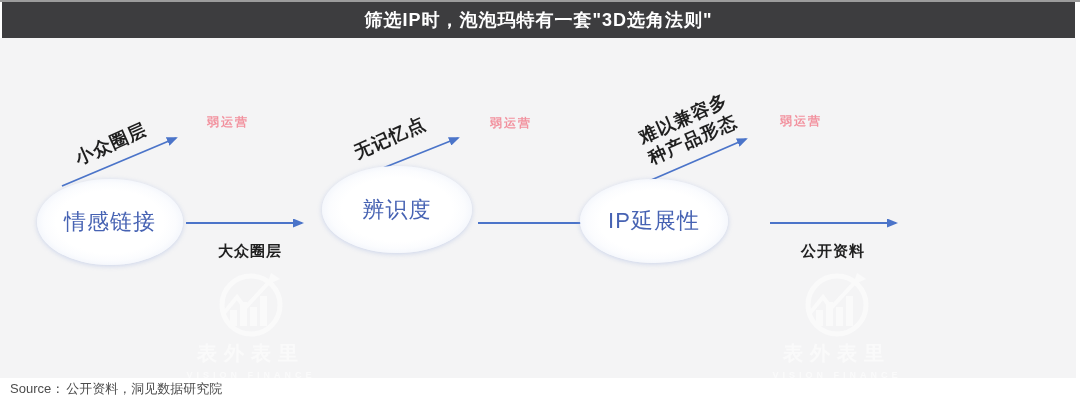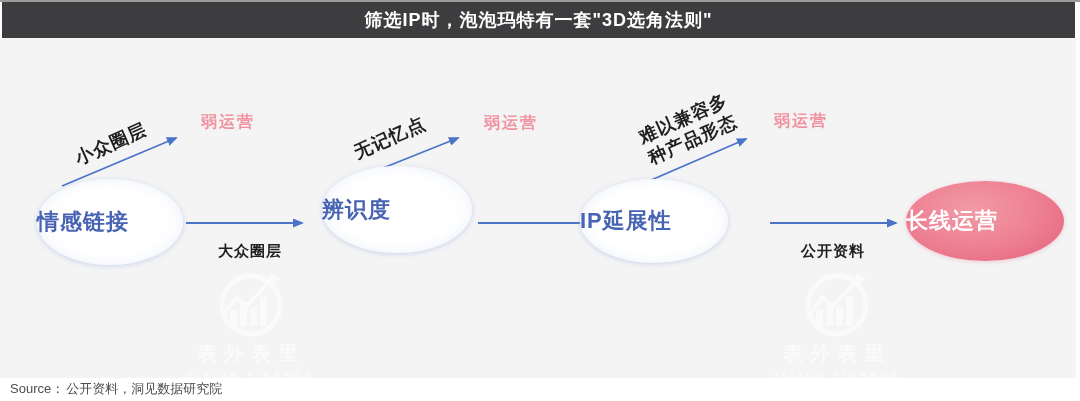--- a/index.html
+++ b/index.html
@@ -16,35 +16,35 @@
   .title-bar{
     position:absolute;left:2px;top:2px;width:1073px;height:36px;background:var(--title-bar);
     color:#fff;font-size:18px;font-weight:bold;display:flex;align-items:center;justify-content:center;
     letter-spacing:1px;
   }
   .canvas{position:absolute;left:0;top:38px;width:1076px;height:340px;background:var(--canvas);}
   .arrow-layer{position:absolute;left:0;top:0;width:1076px;height:340px;}
   .arrow{stroke:var(--accent-blue);stroke-width:1.8;fill:none;}
   .arrowhead{fill:var(--accent-blue);}
   .node{
-    position:absolute;border-radius:50%;display:flex;align-items:center;
-    font-weight:bold;font-size:22px;color:var(--node-text-blue);letter-spacing:1px;
+    position:absolute;border-radius:50%;display:flex;align-items:center;justify-content:center;
+    font-weight:normal;font-size:22px;color:var(--node-text-blue);letter-spacing:1px;
     background:radial-gradient(ellipse at center,#ffffff 52%,#fbfcfe 64%,#e9eef9 84%,#d2dcf2 97%,#c4d1ee 100%);
     box-shadow:0 1px 5px rgba(150,170,220,.45);
   }
   .node.final{
     color:#fff;
     background:radial-gradient(ellipse at 42% 36%,#f19aa6 0%,#ee8294 48%,#e5607a 100%);
     box-shadow:0 1px 4px rgba(220,120,140,.35);
   }
   .lbl{position:absolute;font-weight:bold;white-space:nowrap;transform:translate(-50%,-50%);}
   .pass-label{font-size:15px;color:#1f1f1f;letter-spacing:1px;}
   .cause-label{font-size:18px;color:#1f1f1f;letter-spacing:1px;transform:translate(-50%,-50%) rotate(-24deg);text-align:center;line-height:1.25;}
   .cause-label.wrap{white-space:normal;width:98px;}
-  .fail-label{font-size:16px;color:var(--fail-pink);letter-spacing:2px;font-family:Liberation Serif, serif;}
+  .fail-label{font-size:12px;color:var(--fail-pink);letter-spacing:2px;font-family:Liberation Serif, serif;}
   .watermark{position:absolute;width:160px;opacity:.55;text-align:center;color:#fff;pointer-events:none;}
   .wm-brand{font-size:20px;font-weight:bold;letter-spacing:7px;margin-top:-2px;}
   .wm-sub{font-size:9px;font-weight:bold;letter-spacing:4px;margin-top:3px;}
   .source-line{position:absolute;left:10px;top:380px;font-size:13px;color:#4d4d4d;}
   .source-line span{margin-right:2px;text-align:center;}
 </style>
 </head>
 <body>
 
 <div class="stage">
@@ -99,23 +99,20 @@
 
     <div class="node" style="left:37px;top:141px;width:146px;height:86px;">
       <span>情感链接</span>
     </div>
     <div class="node" style="left:322px;top:128px;width:150px;height:87px;">
       <span>辨识度</span>
     </div>
     <div class="node" style="left:580px;top:141px;width:148px;height:84px;">
       <span>IP延展性</span>
     </div>
-    <div class="node final" style="left:906px;top:143px;width:158px;height:80px;">
-      <span>长线运营</span>
-    </div>
 
     <div class="lbl pass-label" style="left:250px;top:213px;">大众圈层</div>
     <div class="lbl pass-label" style="left:833px;top:213px;">公开资料</div>
 
     <div class="lbl cause-label" style="left:111px;top:106px;">小众圈层</div>
     <div class="lbl cause-label" style="left:390px;top:100px;">无记忆点</div>
     <div class="lbl cause-label wrap" style="left:688px;top:91px;">难以兼容多种产品形态</div>
 
     <div class="lbl fail-label" style="left:228px;top:84px;">弱运营</div>
     <div class="lbl fail-label" style="left:511px;top:85px;">弱运营</div>

